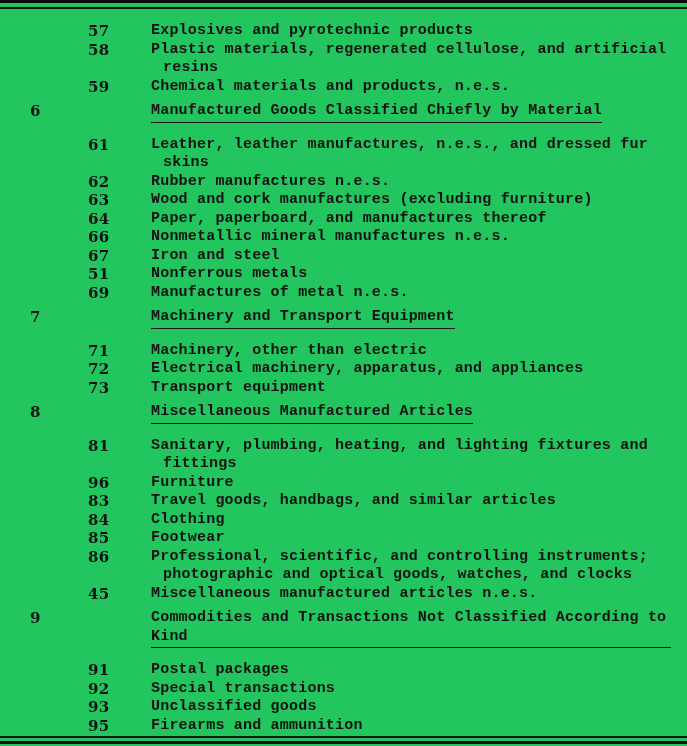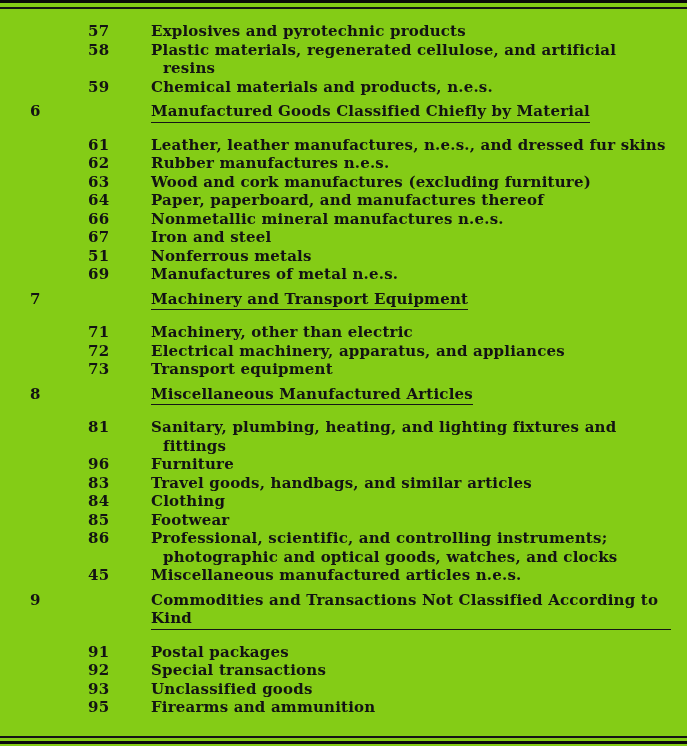--- a/index.html
+++ b/index.html
@@ -3,21 +3,21 @@
 <meta charset="utf-8">
 <style>
   html, body {
     margin: 0;
     padding: 0;
     background: #ffffff;
   }
   #page {
     width: 687px;
     height: 746px;
-    background: #84cc16;
+    background: #22c55e;
     font-family: "DejaVu Serif", "Liberation Serif", serif;
     font-weight: 600;
     color: #131313;
     font-size: 15px;
     letter-spacing: 0.2px;
     box-sizing: border-box;
     overflow: hidden;
     position: relative;
   }
   .rule-thick { height: 3px; background: #0a0a0a; }
@@ -35,20 +35,21 @@
     box-sizing: border-box;
     flex: none;
   }
   .c2 { width: 63px; flex: none; }
   .c3 {
     flex: 1;
     padding-left: 12px;
     text-indent: -12px;
     padding-right: 4px;
     white-space: pre-line;
+    font-family: Liberation Mono, monospace;
   }
   .heading-row { margin-top: 6px; margin-bottom: 13px; }
   .heading-title {
     display: inline-block;
     border-bottom: 1.6px solid #161616;
     padding-bottom: 1px;
     text-indent: 0;
   }
 </style>
 </head>

